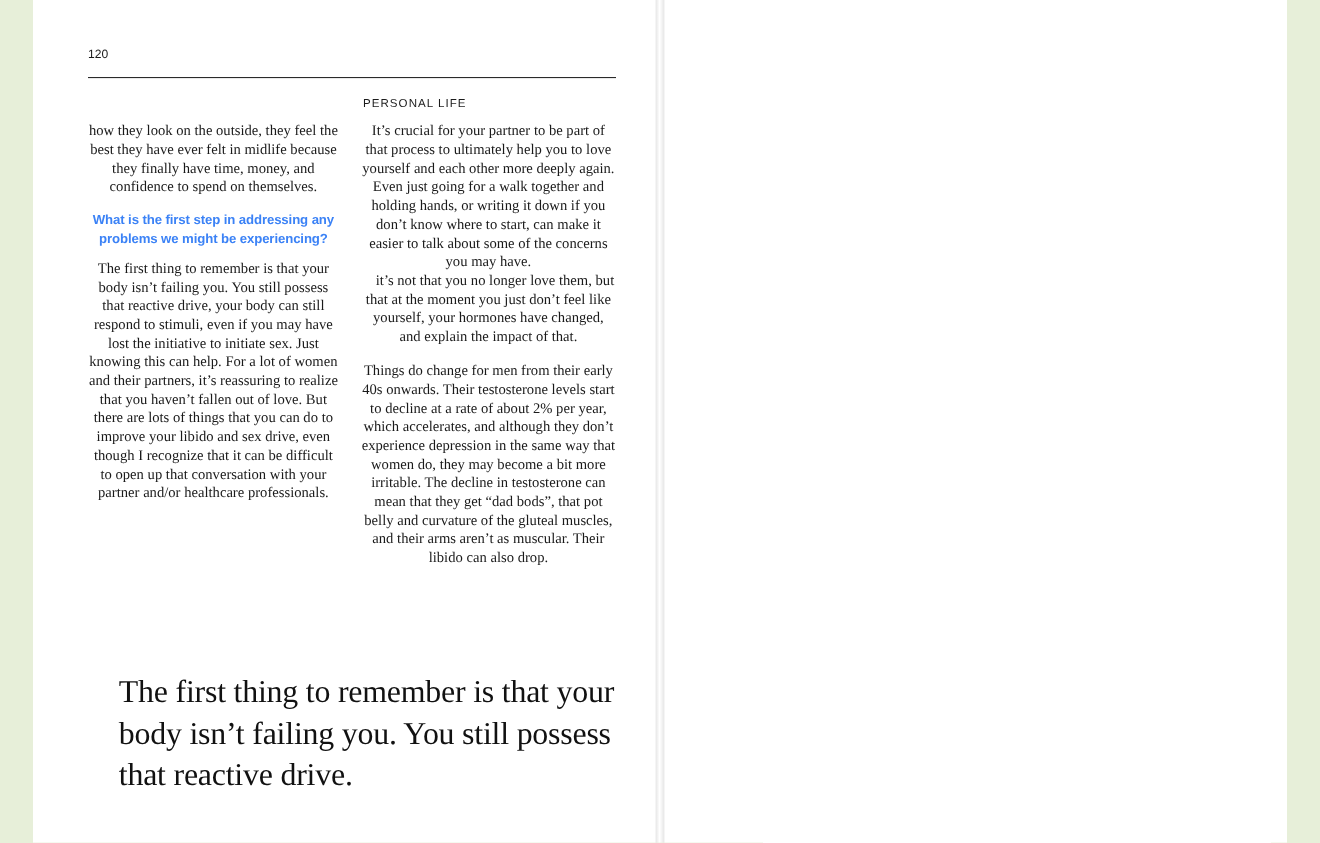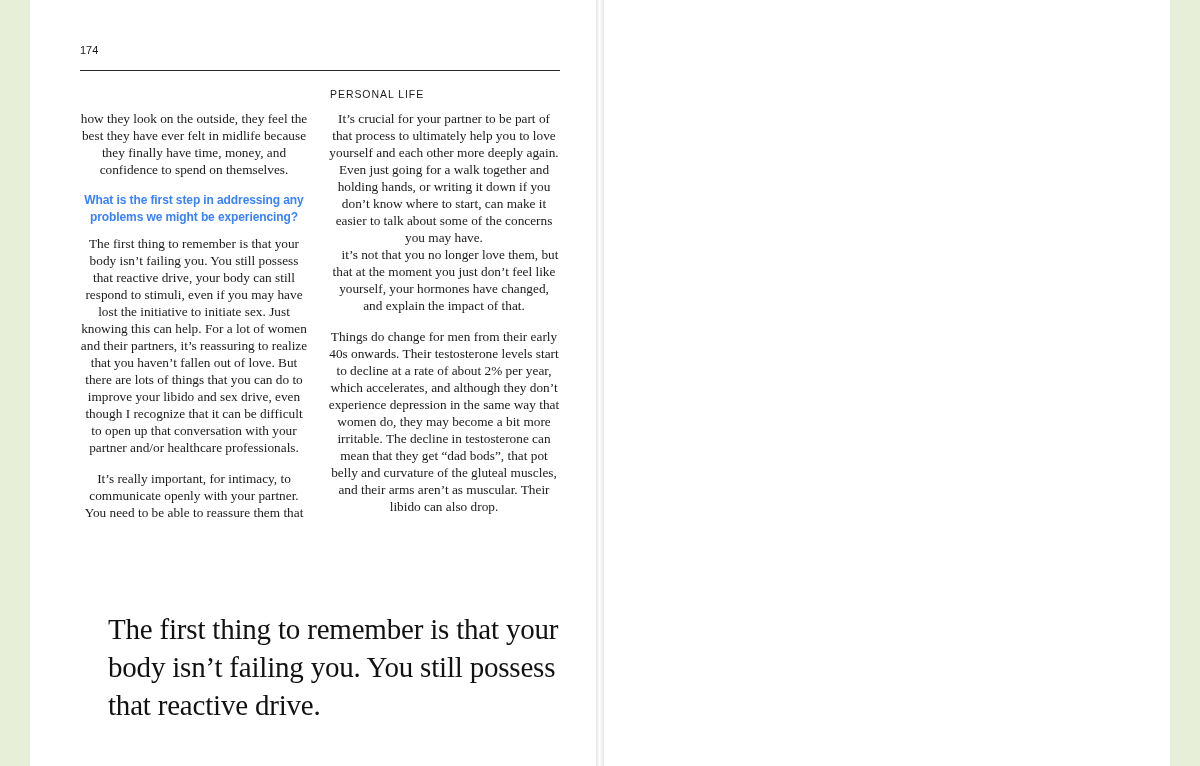--- a/index.html
+++ b/index.html
@@ -112,34 +112,33 @@
     color: #111;
     letter-spacing: -0.2px;
   }
 </style>
 </head>
 <body>
 
 <div class="spread">
 
   <div class="page page-left">
-    <div class="folio lp-folio">174</div>
+    <div class="folio lp-folio">120</div>
     <div class="runhead lp-head">PERSONAL LIFE</div>
     <div class="runhead-rule lp-rule"></div>
 
     <div class="col" id="col-l1">
       <div class="blk">
         <p>how they look on the outside, they feel the best they have ever felt in midlife because they finally have time, money, and confidence to spend on themselves.</p>
       </div>
       <div class="blk">
         <h2 class="q">What is the first step in addressing any problems we might be experiencing?</h2>
         <p>The first thing to remember is that your body isn’t failing you. You still possess that reactive drive, your body can still respond to stimuli, even if you may have lost the initiative to initiate sex. Just knowing this can help. For a lot of women and their partners, it’s reassuring to realize that you haven’t fallen out of love. But there are lots of things that you can do to improve your libido and sex drive, even though I recognize that it can be difficult to open up that conversation with your partner and/or healthcare professionals.</p>
       </div>
       <div class="blk">
-        <p>It’s really important, for intimacy, to communicate openly with your partner. You need to be able to reassure them that</p>
       </div>
     </div>
 
     <div class="col" id="col-l2">
       <div class="blk">
         <p>It’s crucial for your partner to be part of that process to ultimately help you to love yourself and each other more deeply again. Even just going for a walk together and holding hands, or writing it down if you don’t know where to start, can make it easier to talk about some of the concerns you may have.</p>
         <p>it’s not that you no longer love them, but that at the moment you just don’t feel like yourself, your hormones have changed, and explain the impact of that.</p>
       </div>
       <div class="blk">
         <p>Things do change for men from their early 40s onwards. Their testosterone levels start to decline at a rate of about 2% per year, which accelerates, and although they don’t experience depression in the same way that women do, they may become a bit more irritable. The decline in testosterone can mean that they get “dad bods”, that pot belly and curvature of the gluteal muscles, and their arms aren’t as muscular. Their libido can also drop.</p>

